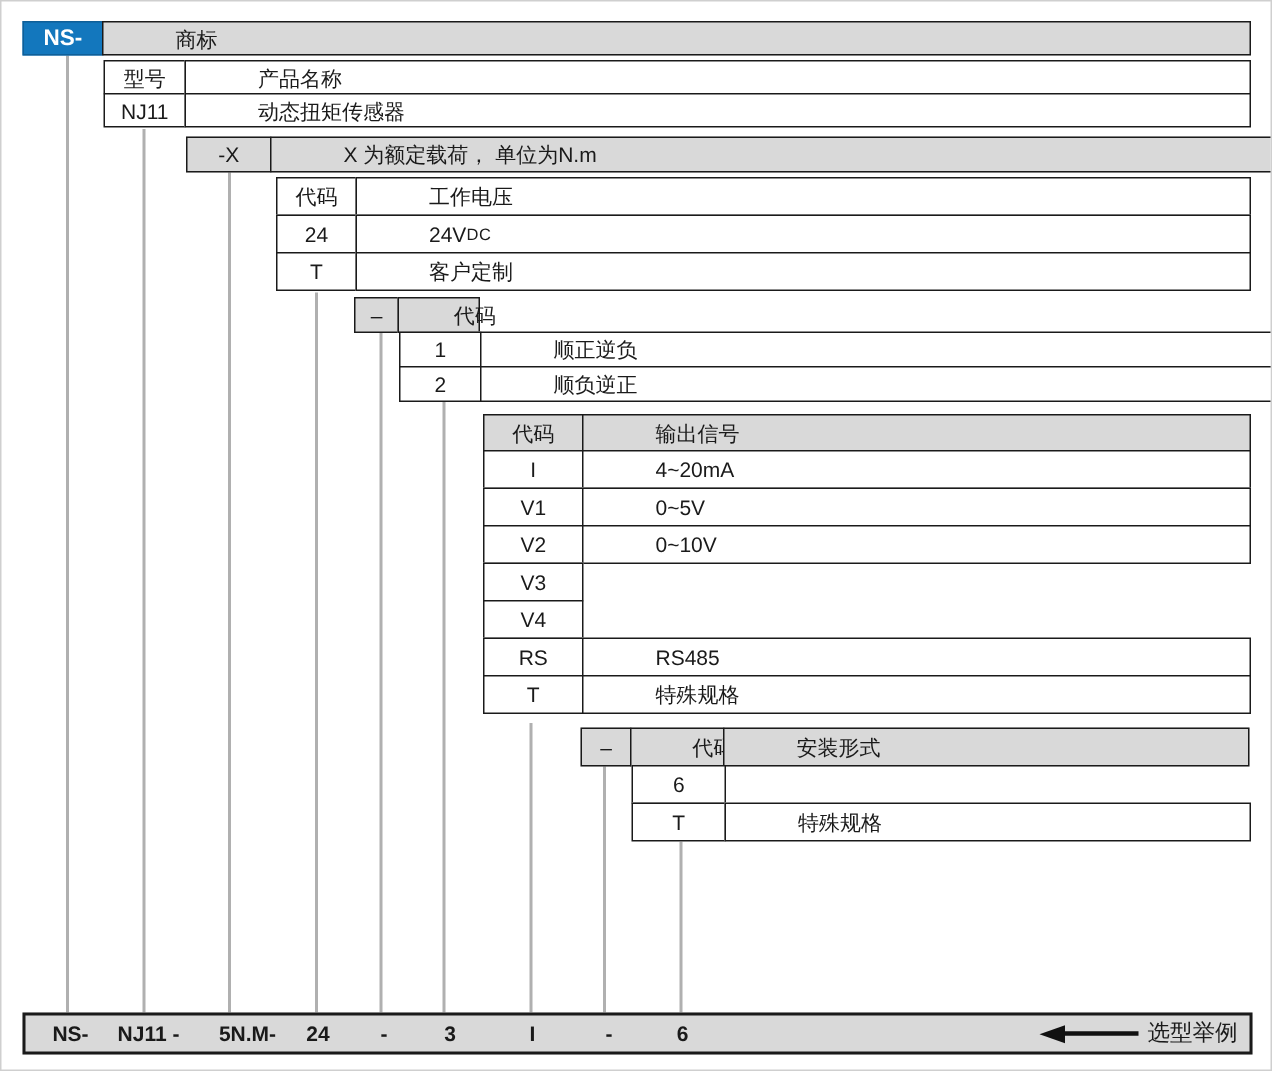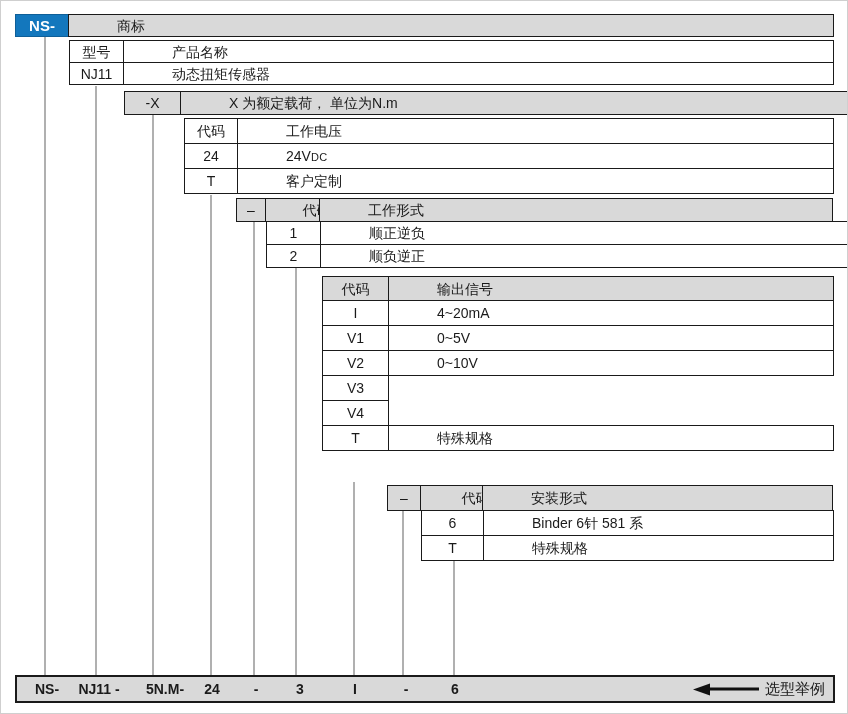--- a/index.html
+++ b/index.html
@@ -136,21 +136,20 @@
       <div class="cell c2 label">
           <span>客户定制</span>
         </div>
     </div>
   </div>
 
   <div class="tbl t-workform-h gray" style="left:235px;top:197px;">
     <div class="row">
       <div class="cell cd code">–</div>
       <div class="cell c1 code">代码</div>
-      <div class="cell c2 label">工作形式</div>
     </div>
   </div>
   <div class="tbl t-workform-b" style="left:265px;top:220px;">
     <div class="row">
       <div class="cell c1 code">1</div>
       <div class="cell c2 label">顺正逆负</div>
     </div>
     <div class="row">
       <div class="cell c1 code">2</div>
       <div class="cell c2 label">顺负逆正</div>
@@ -174,36 +173,39 @@
       <div class="cell c1 code">V2</div>
       <div class="cell c2 label">0~10V</div>
     </div>
     <div class="row">
       <div class="cell c1 code">V3</div>
     </div>
     <div class="row">
       <div class="cell c1 code">V4</div>
     </div>
     <div class="row">
+      <div class="cell c1 code">RS</div>
+      <div class="cell c2 label">RS485</div>
+    </div>
+    <div class="row">
       <div class="cell c1 code">T</div>
       <div class="cell c2 label">特殊规格</div>
     </div>
   </div>
 
   <div class="tbl t-mount-h gray" style="left:386px;top:484px;">
     <div class="row">
       <div class="cell cd code">–</div>
       <div class="cell c1 code">代码</div>
       <div class="cell c2 label">安装形式</div>
     </div>
   </div>
   <div class="tbl t-mount-b" style="left:420px;top:509px;">
     <div class="row">
       <div class="cell c1 code">6</div>
-      <div class="cell c2 label">Binder 6针 581 系</div>
     </div>
     <div class="row">
       <div class="cell c1 code">T</div>
       <div class="cell c2 label">特殊规格</div>
     </div>
   </div>
 
   <div id="example-bar">
     <span class="seg" style="left:30px;">NS-</span>
     <span class="seg" style="left:82px;">NJ11 -</span>

